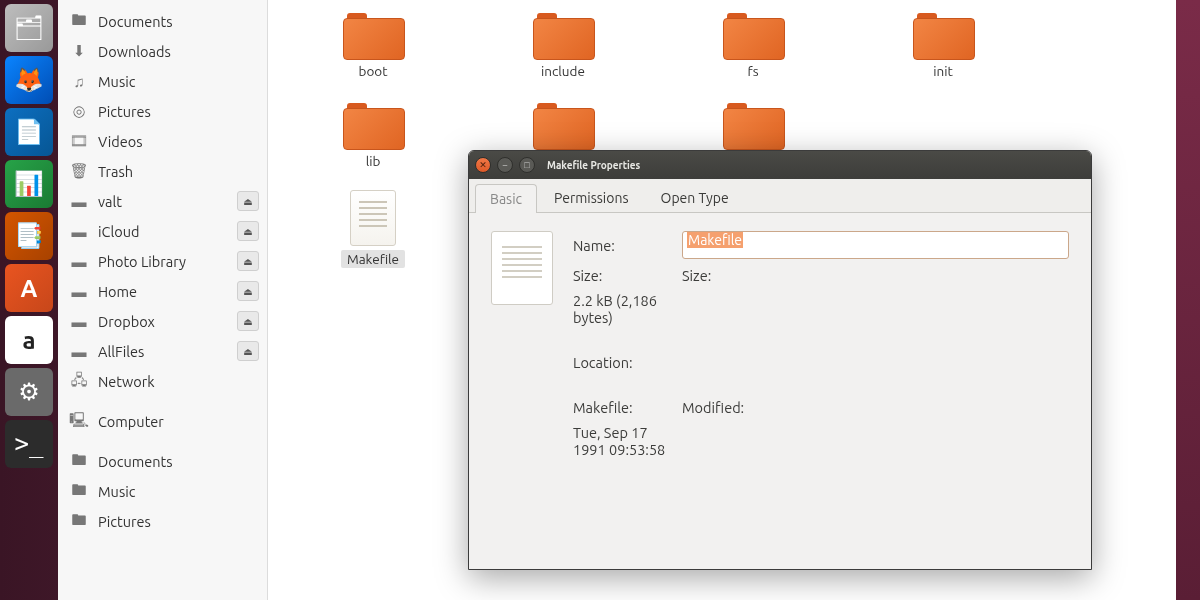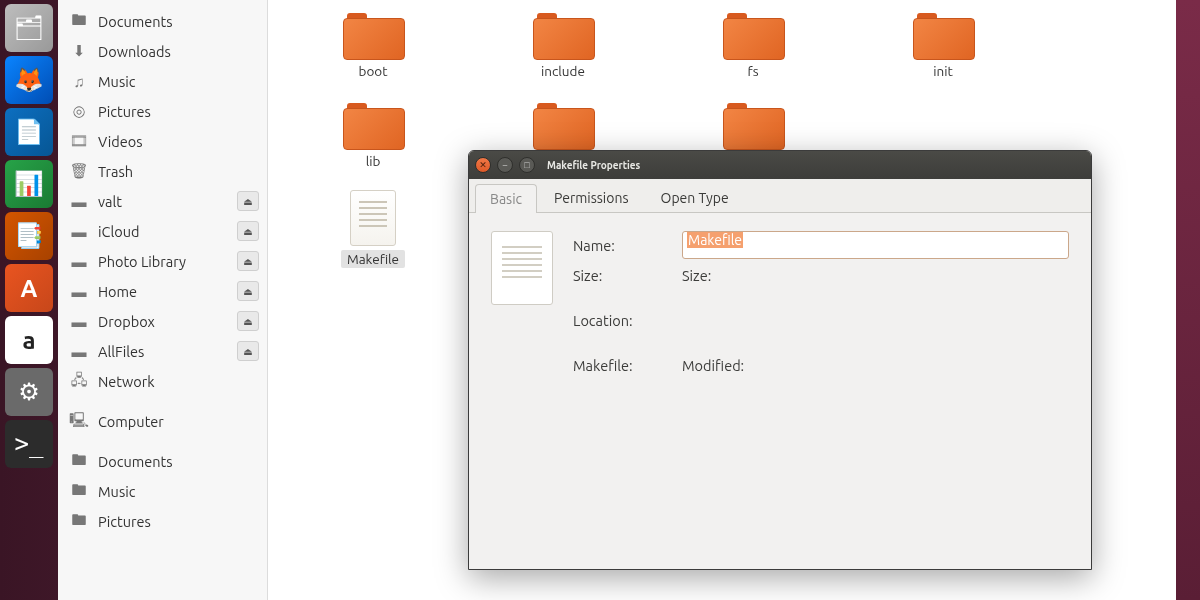--- a/index.html
+++ b/index.html
@@ -210,27 +210,29 @@
   </div>
   <div class="dialog-body">
     <div class="dialog-thumb"></div>
     <div class="props">
       <div class="label">Name:</div>
       <div class="name-input"><span class="sel">Makefile</span></div>
 
       <div class="label">Size:</div>
 
       <div class="label">Size:</div>
+      <div>2.2 kB (2,186 bytes)</div>
 
       <div class="spacer"></div>
 
       <div class="label">Location:</div>
 
       <div class="spacer"></div>
 
       <div class="label">Makefile:</div>
 
       <div class="label">Modified:</div>
+      <div>Tue, Sep 17 1991 09:53:58</div>
     </div>
   </div>
 </div>
 
 <div class="desktop-strip"></div>
 
 </body></html>

